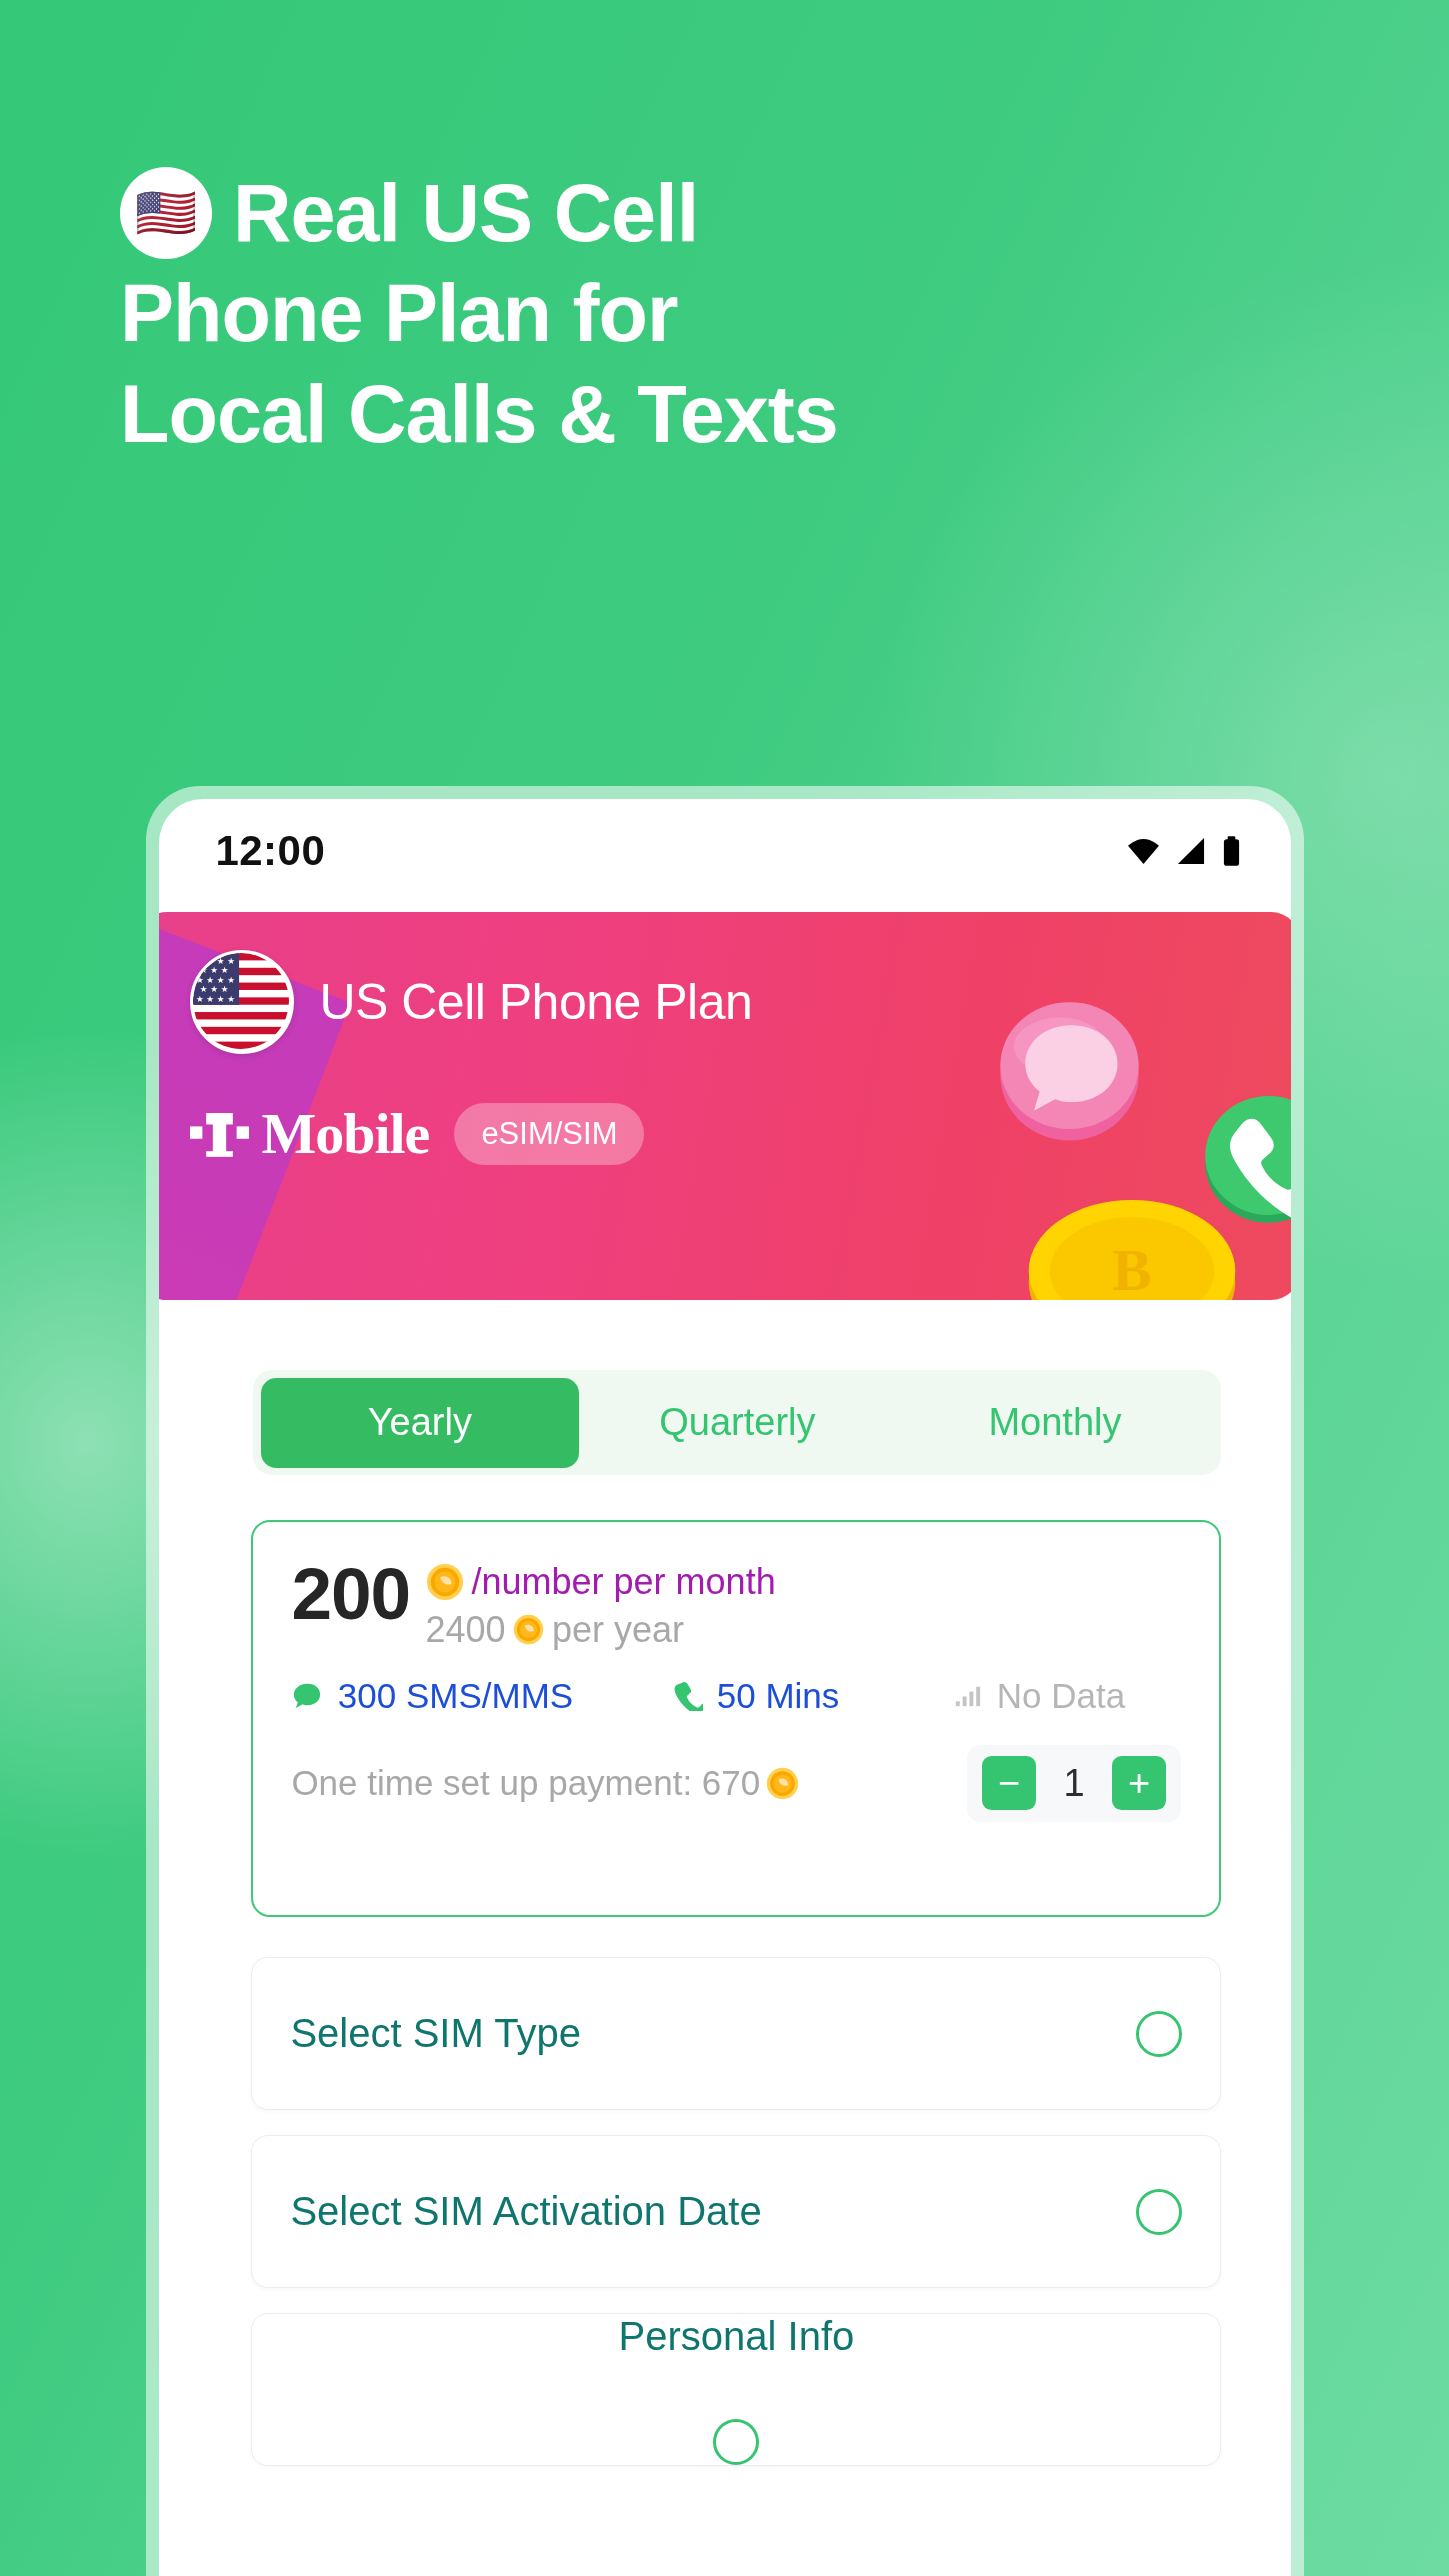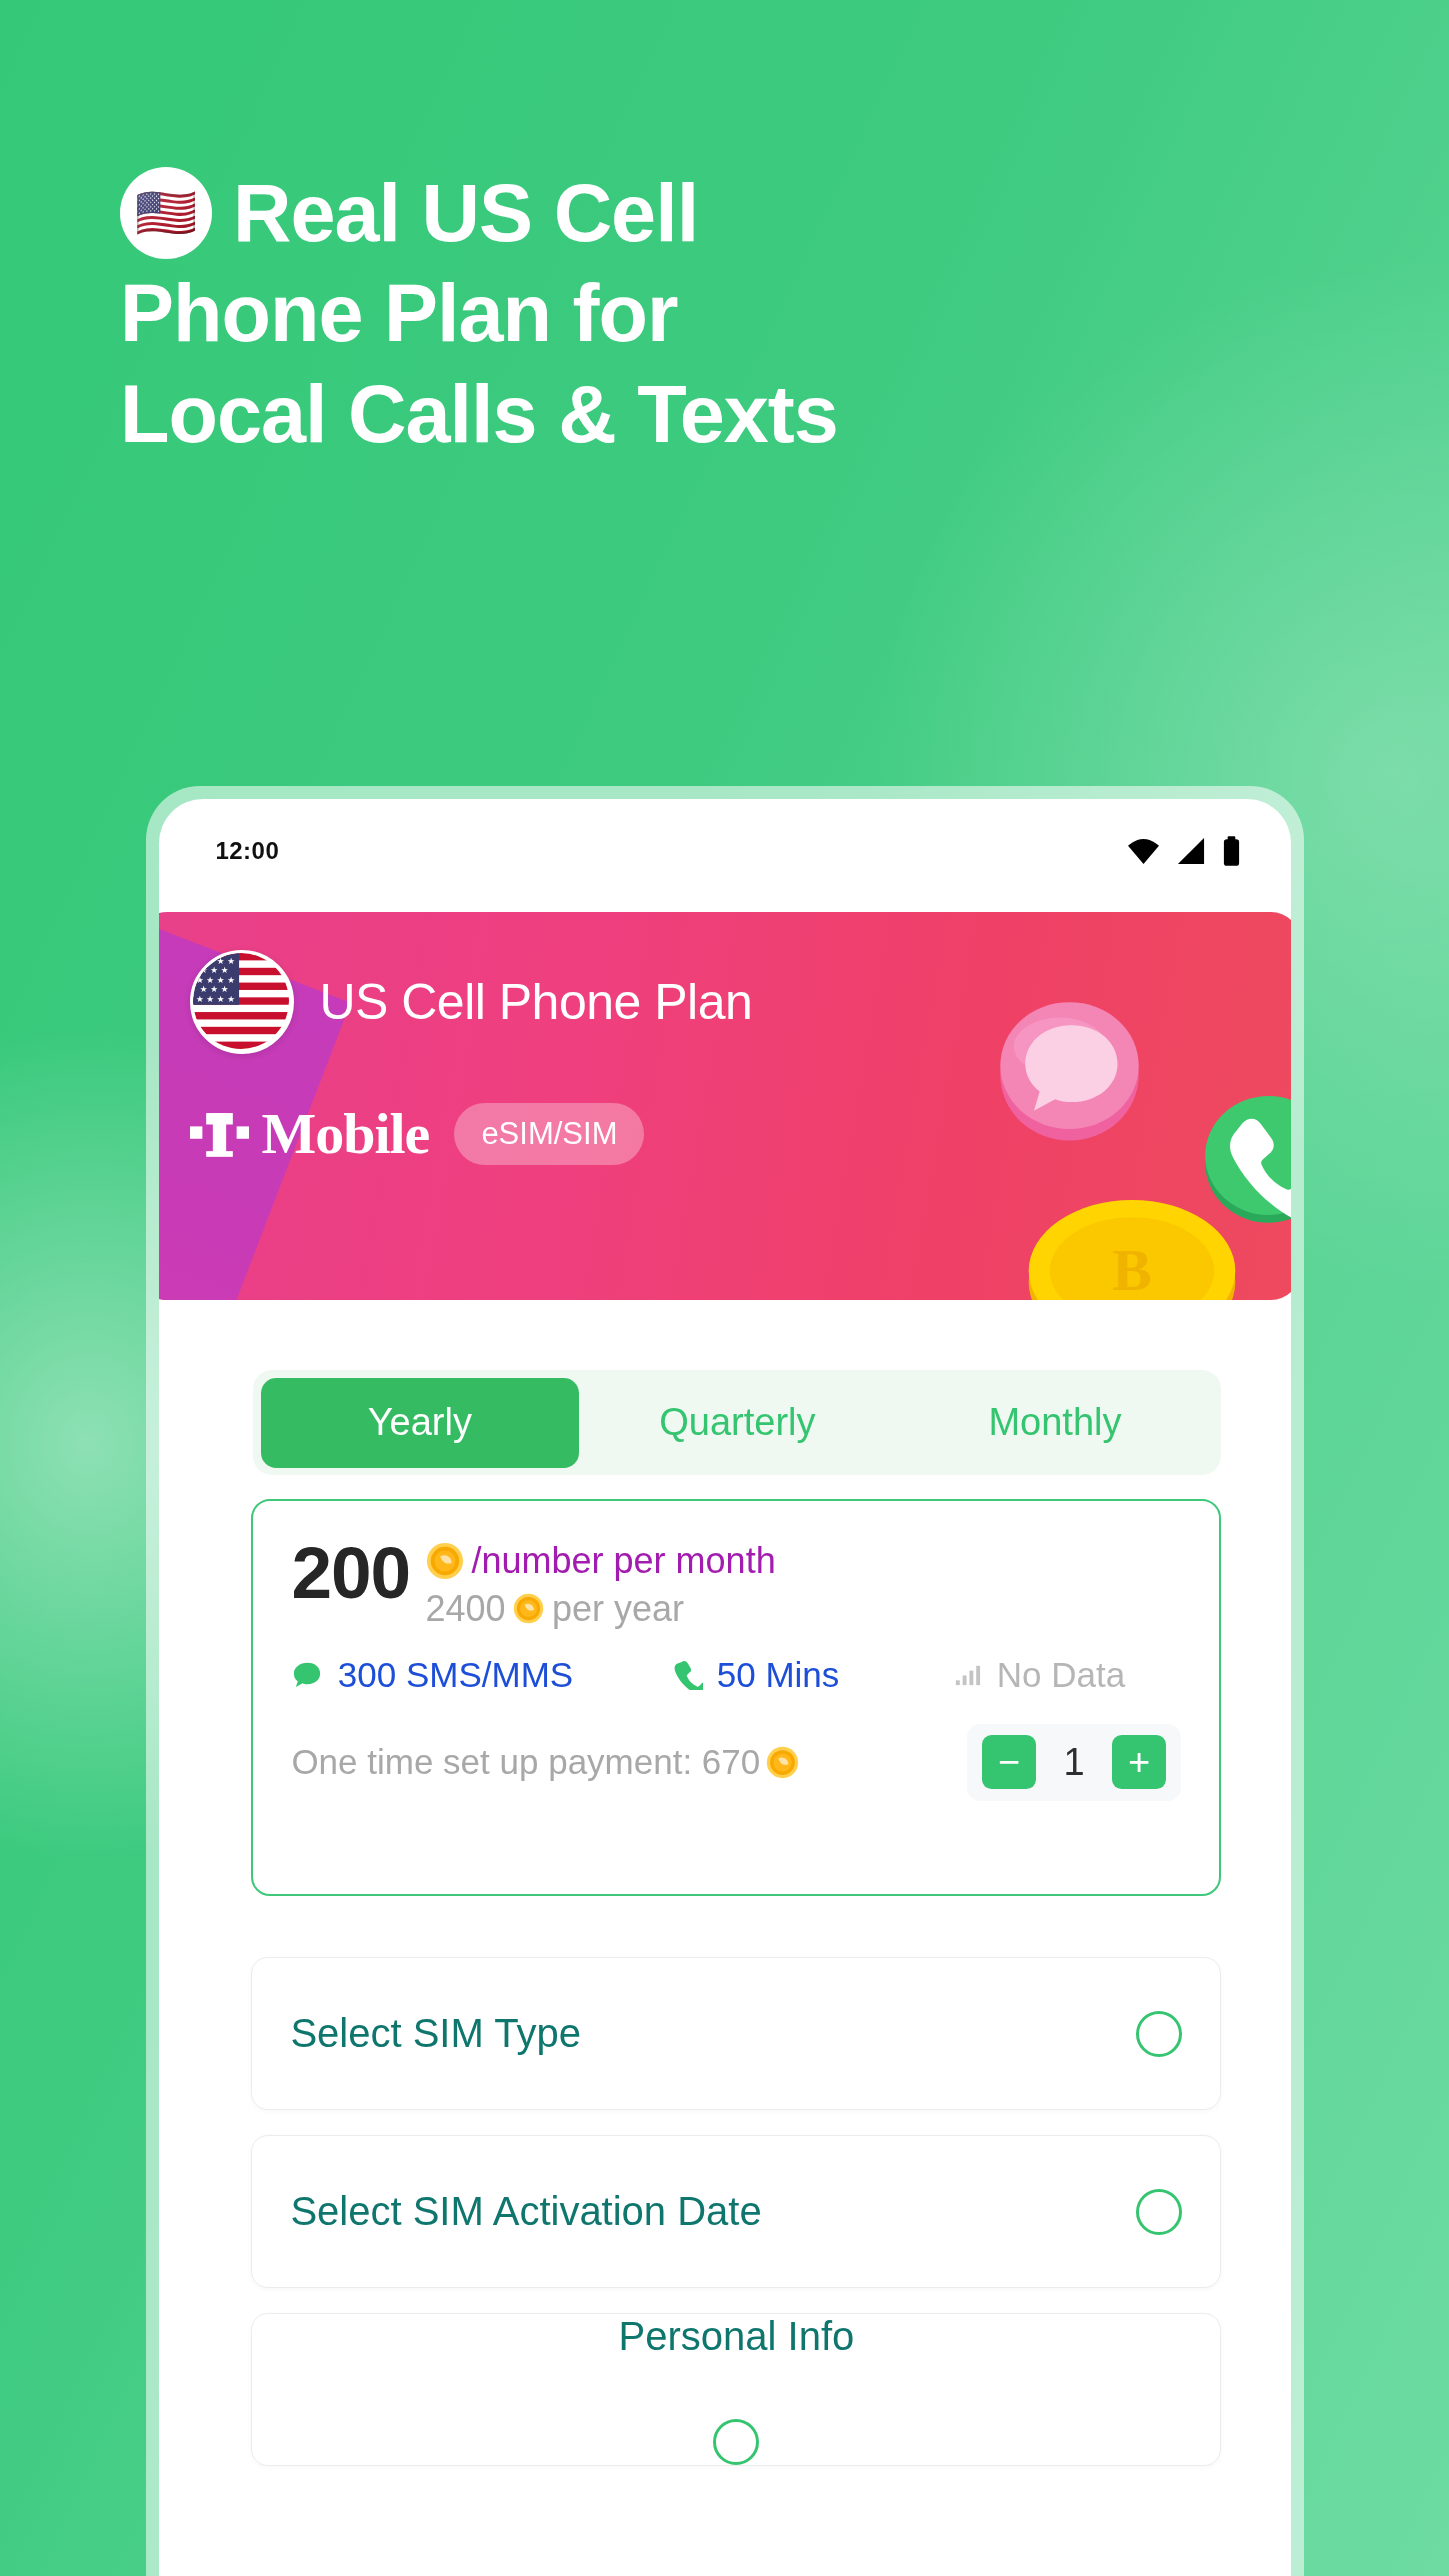--- a/index.html
+++ b/index.html
@@ -55,21 +55,21 @@
     overflow:hidden;
     position:relative;
   }
 
   
   .statusbar {
     height:104px;
     display:flex; align-items:center; justify-content:space-between;
     padding:0 50px 0 56px;
   }
-  .sb-time { font-size:24px; font-weight:bold; color:#111; letter-spacing:0.5px; }
+  .sb-time { font-size:42px; font-weight:bold; color:#111; letter-spacing:0.5px; }
   .sb-icons { display:flex; align-items:center; gap:15.3px; }
 
   
   .banner-wrap {
     position:absolute;
     left:-38px; top:96px;
     width:1196px; height:422px;
     background:#ffffff;
     border-radius:40px;
     padding:17px;
@@ -146,21 +146,21 @@
   }
   .tab {
     flex:1; height:100%;
     display:flex; align-items:center; justify-content:center;
     font-size:38px; color:#35c46f; border-radius:15.3px;
   }
   .tab.active { background:#35bc63; color:#fff; }
 
   
   .plan-card {
-    position:absolute; left:92px; top:700px;
+    position:absolute; left:92px; top:721px;
     width:970px; height:397px;
     border:2.9px solid #3fc87a;
     border-radius:19px;
     background:#fff;
     padding:35px 38px 0 38px;
   }
   .price-row { display:flex; align-items:flex-start; }
   .price-big {
     font-size:73px; font-weight:bold; color:#262626; line-height:1;
     margin-right:15.3px; letter-spacing:-1px;

